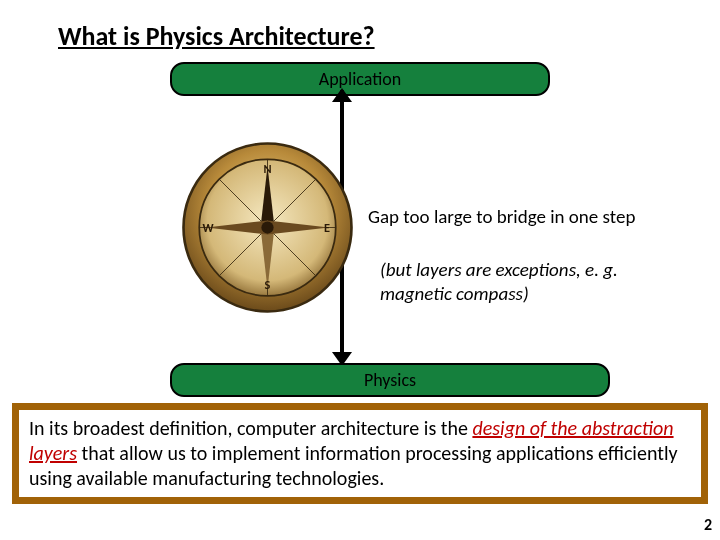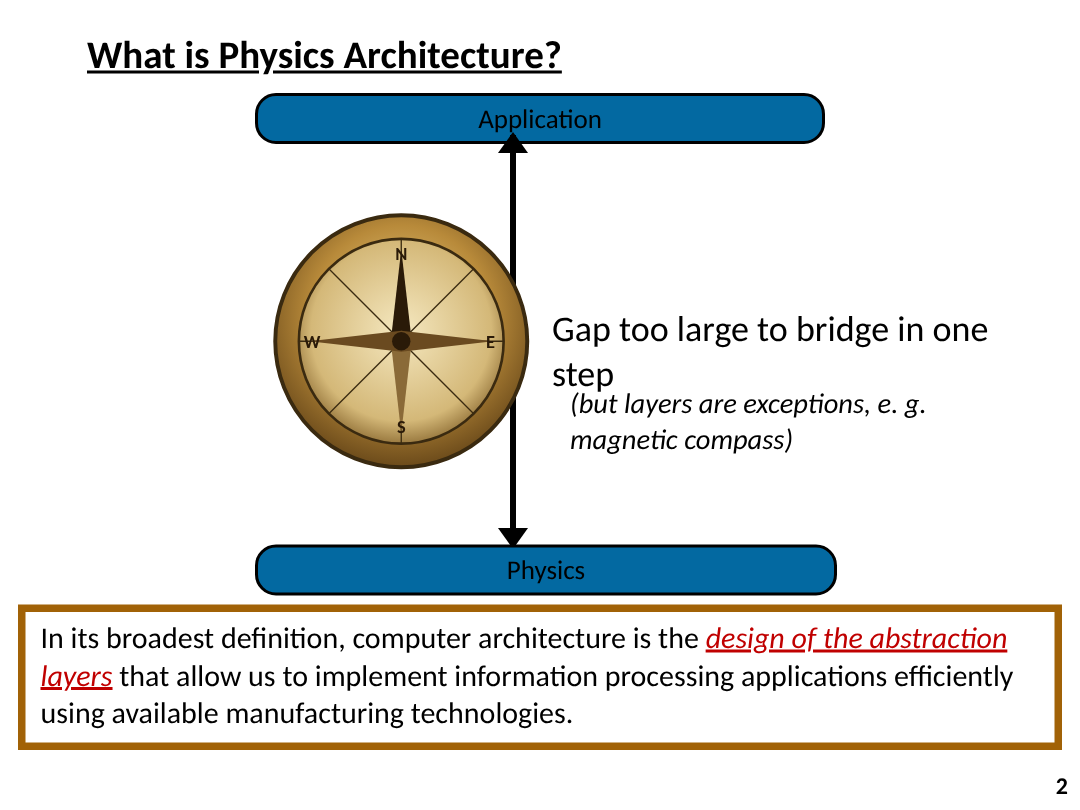--- a/index.html
+++ b/index.html
@@ -17,27 +17,27 @@
     color: #000;
     text-decoration: underline;
     position: absolute;
     top: 20px;
     left: 58px;
   }
   .box {
     position: absolute;
     border: 2px solid #000;
     border-radius: 14px;
-    background: #0369a1;
+    background: #15803d;
     text-align: center;
     font-size: 18px;
     padding: 4px 0;
   }
   .box-app { top: 62px; left: 170px; width: 380px; }
-  .box-phy { top: 363px; left: 170px; width: 388px; }
+  .box-phy { top: 363px; left: 170px; width: 440px; }
   .arrow-line {
     position: absolute;
     left: 340px;
     top: 90px;
     width: 4px;
     height: 274px;
     background: #000;
   }
   .arrow-head-up {
     position: absolute;
@@ -62,38 +62,38 @@
     left: 180px;
     top: 140px;
     width: 175px;
     height: 175px;
   }
   .gap-text {
     position: absolute;
     left: 368px;
     top: 205px;
     width: 320px;
-    font-size: 24px;
+    font-size: 19px;
     line-height: 1.25;
   }
   .gap-sub {
     position: absolute;
     left: 380px;
     top: 258px;
     width: 310px;
     font-size: 19px;
     font-style: italic;
     line-height: 1.25;
   }
   .definition {
     position: absolute;
     left: 12px;
     top: 403px;
     width: 696px;
-    border: 5px solid #a16207;
+    border: 7px solid #a16207;
     padding: 6px 10px;
     font-size: 20px;
     line-height: 1.25;
   }
   .definition .em {
     color: #c00000;
     font-style: italic;
     text-decoration: underline;
   }
   .pagenum {

